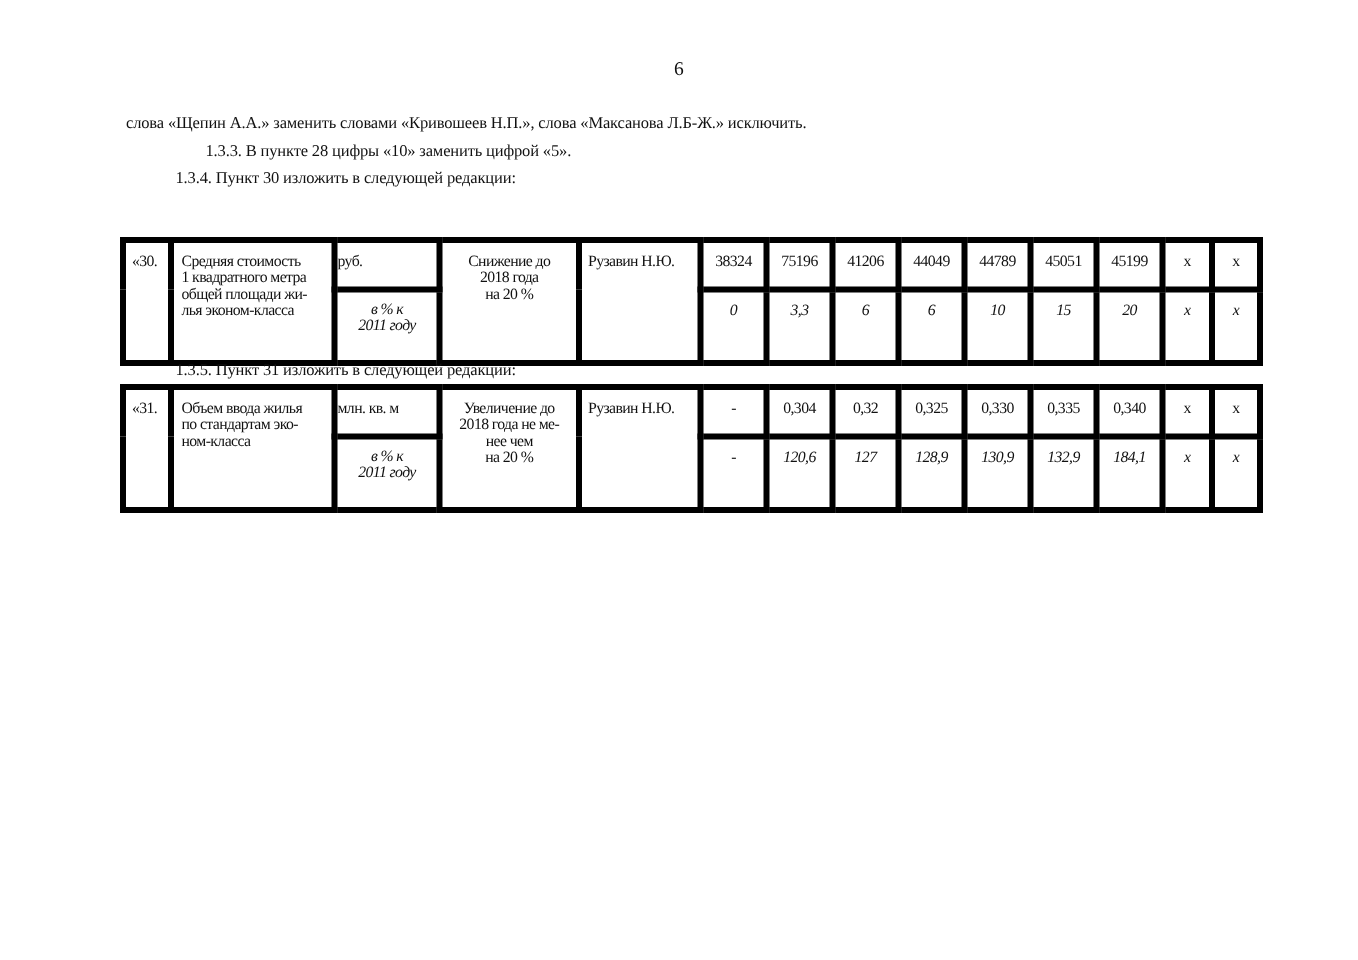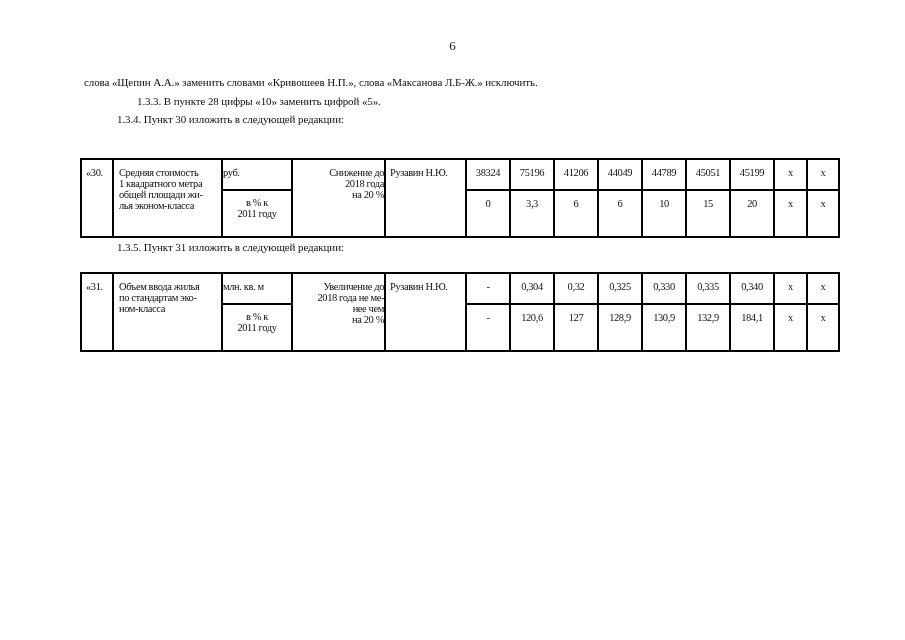--- a/index.html
+++ b/index.html
@@ -7,32 +7,32 @@
          font-family: "Liberation Serif", "DejaVu Serif", serif; color: #111; }
   .page-num { position: absolute; left: 0; width: 905px; top: 38px; text-align: center; font-size: 13px; }
   .para { position: absolute; font-size: 11px; white-space: nowrap; letter-spacing: -0.1px; }
   .p1 { left: 84px; top: 76px; }
   .p2 { left: 117px; top: 95px; margin-left: 20px; }
   .p3 { left: 117px; top: 113px; }
   .p4 { left: 117px; top: 241px; }
 
   table.doc { position: absolute; left: 80px; border-collapse: collapse; table-layout: fixed;
               font-family: "Liberation Serif", "DejaVu Serif", serif; font-size: 10.5px; letter-spacing: -0.4px; }
-  table.doc td { border: 2px solid #000000; vertical-align: top; padding: 0; line-height: 11px; }
+  table.doc td { border: 4px solid #000000; vertical-align: top; padding: 0; line-height: 11px; }
   .t1 { top: 158px; }
-  .t2 { top: 272px; }
+  .t2 { top: 256px; }
   td.num { text-align: center; padding-top: 7px !important; }
   td.idx { padding: 7px 0 0 4px !important; }
   td.name { padding: 7px 2px 0 5px !important; }
   td.unit { text-align: left; padding-top: 7px !important; }
   td.unit2 { text-align: center; padding-top: 6px !important; }
-  td.target { text-align: right; padding-top: 7px !important; }
+  td.target { text-align: center; padding-top: 7px !important; }
   td.resp { padding: 7px 0 0 4px !important; }
   tr.r1 td { height: 22px; }
-  tr.r2 td { height: 38px; }
+  tr.r2 td { height: 38px; font-style: italic; }
 </style>
 </head>
 <body>
 
 <div class="page-num">6</div>
 
 <div class="para p1">слова «Щепин А.А.» заменить словами «Кривошеев Н.П.», слова «Максанова Л.Б-Ж.» исключить.</div>
 <div class="para p2">1.3.3. В пункте 28 цифры «10» заменить цифрой «5».</div>
 <div class="para p3">1.3.4. Пункт 30 изложить в следующей редакции:</div>
 

